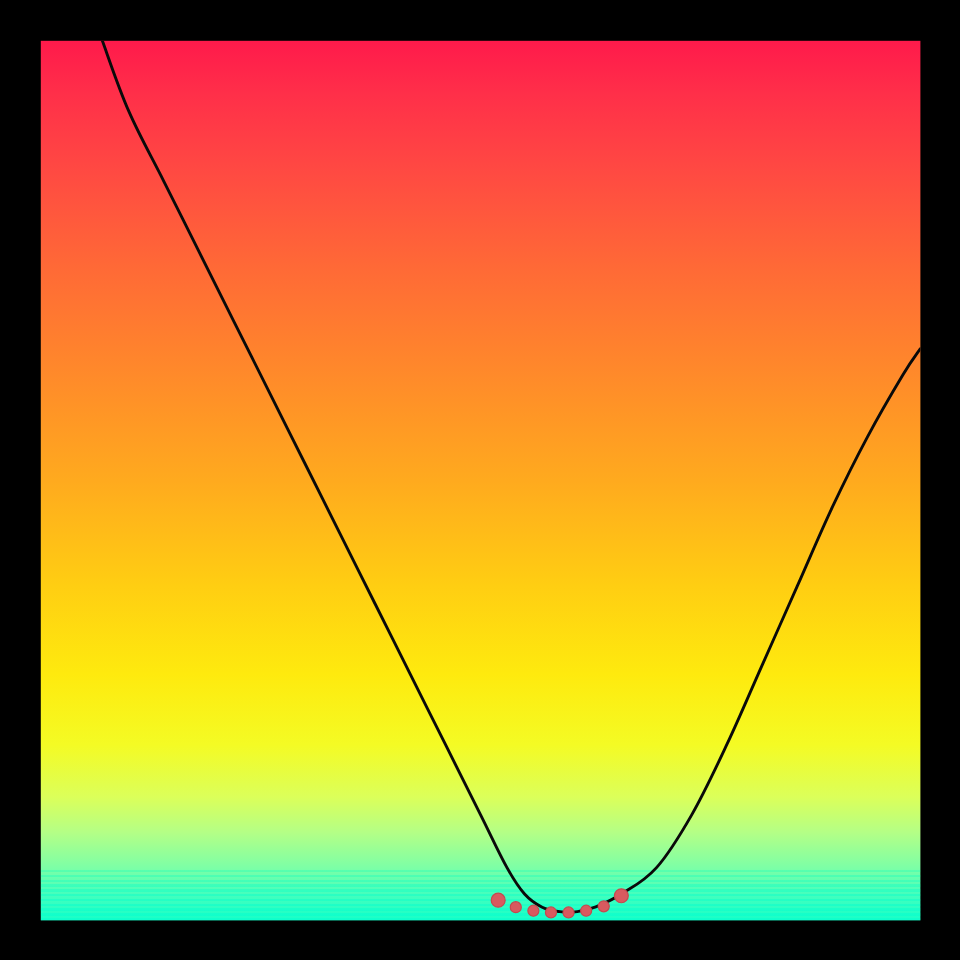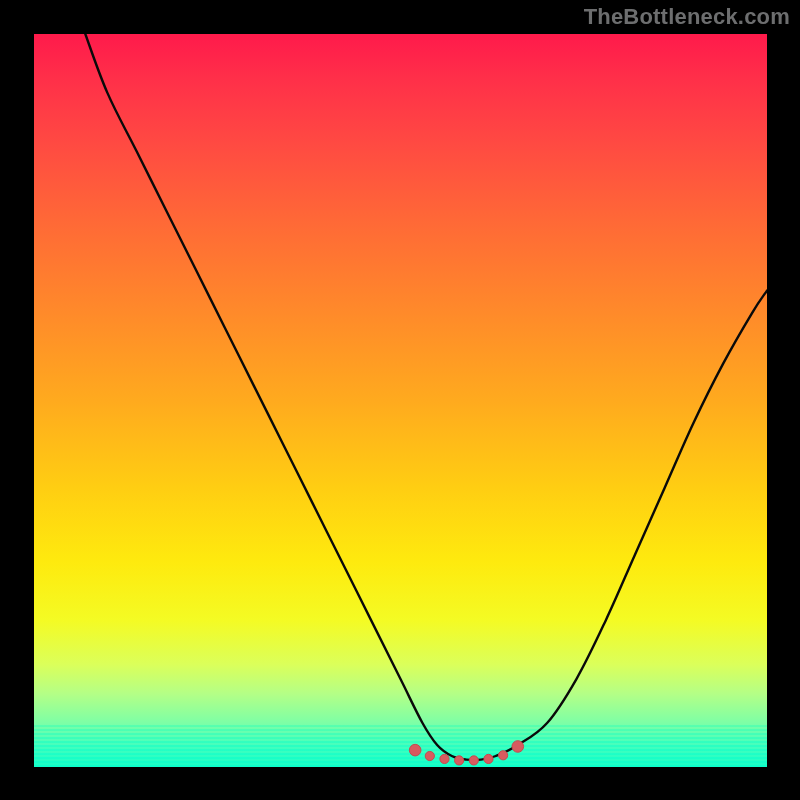--- a/index.html
+++ b/index.html
@@ -78,21 +78,20 @@
     inset: 0;
     width: 100%;
     height: 100%;
   }
 </style>
 </head>
 <body>
 
 <div class="stage">
 
-  <div class="watermark">TheBottleneck.com</div>
 
   <div class="plot">
     <div class="gradient"></div>
     <div class="banding"></div>
 
     <svg class="curves" viewBox="0 0 733 733" preserveAspectRatio="none">
       <path id="curve-path" fill="none" stroke="#0a0a0a" stroke-width="2.4" stroke-linecap="round" stroke-linejoin="round" d="M 51.31 0.00 C 55.27 10.56, 64.06 37.53, 73.30 58.64 C 82.54 79.75, 92.06 96.17, 102.62 117.28 C 113.18 138.39, 121.38 154.81, 131.94 175.92 C 142.50 197.03, 150.70 213.45, 161.26 234.56 C 171.82 255.67, 180.02 272.09, 190.58 293.20 C 201.14 314.31, 209.34 330.73, 219.90 351.84 C 230.46 372.95, 238.66 389.37, 249.22 410.48 C 259.78 431.59, 267.98 448.01, 278.54 469.12 C 289.10 490.23, 297.30 506.65, 307.86 527.76 C 318.42 548.87, 326.62 565.29, 337.18 586.40 C 347.74 607.51, 357.26 626.57, 366.50 645.04 C 375.74 663.51, 381.89 677.15, 388.49 689.02 C 395.09 700.89, 397.87 705.07, 403.15 711.01 C 408.43 716.95, 412.53 719.37, 417.81 722.00 C 423.09 724.64, 427.19 725.01, 432.47 725.67 C 437.75 726.33, 441.85 726.33, 447.13 725.67 C 452.41 725.01, 455.19 724.64, 461.79 722.00 C 468.39 719.37, 474.54 716.95, 483.78 711.01 C 493.02 705.07, 502.54 700.89, 513.10 689.02 C 523.66 677.15, 531.86 663.51, 542.42 645.04 C 552.98 626.57, 561.18 608.83, 571.74 586.40 C 582.30 563.97, 590.50 544.18, 601.06 520.43 C 611.62 496.68, 619.82 478.21, 630.38 454.46 C 640.94 430.71, 649.14 410.92, 659.70 388.49 C 670.26 366.06, 678.46 349.64, 689.02 329.85 C 699.58 310.06, 710.42 291.73, 718.34 278.54 C 726.26 265.35, 730.36 260.51, 733.00 256.55"></path>
       <g id="marker-group">
           <circle cx="381.16" cy="716.14" r="5.8" fill="#d85a5f" stroke="#c44a4f" stroke-width="1"></circle>
           <circle cx="395.82" cy="722.00" r="4.6" fill="#d85a5f" stroke="#c44a4f" stroke-width="1"></circle>

